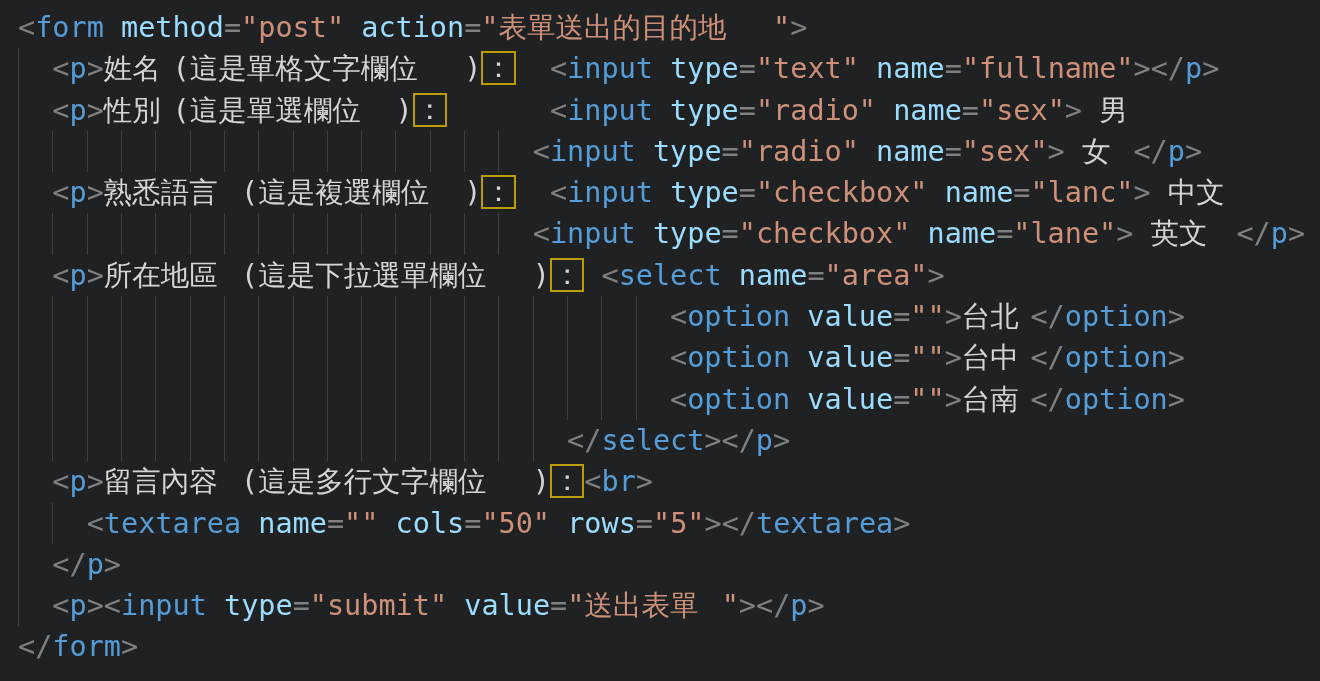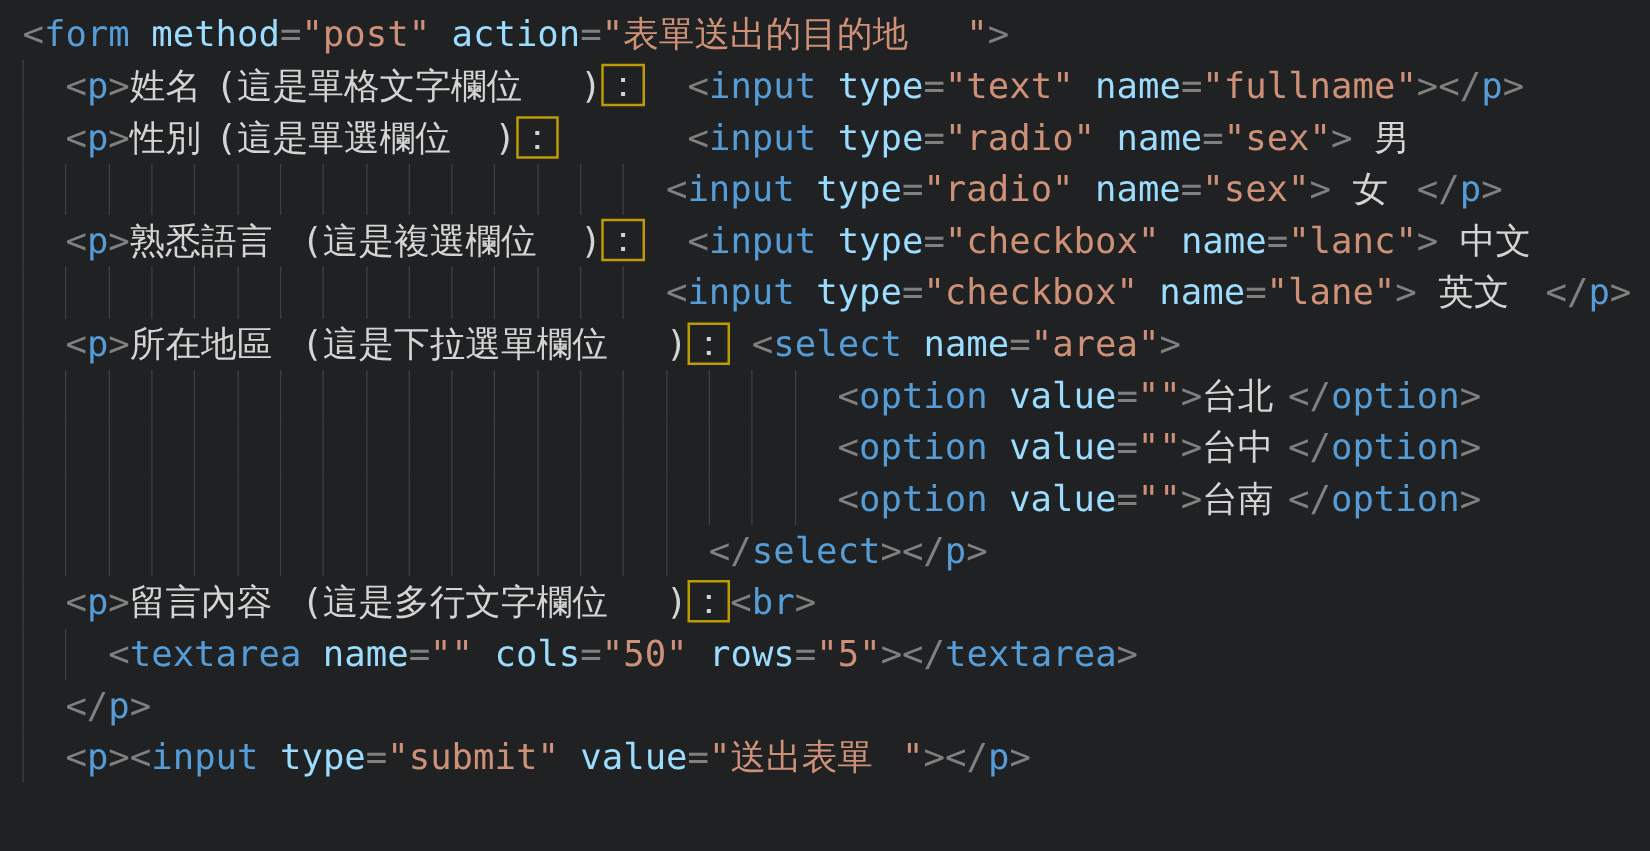--- a/index.html
+++ b/index.html
@@ -49,13 +49,14 @@
     <div class="line"><i class="guide" style="left: calc(0ch + 18px);"></i><i class="guide" style="left: calc(2ch + 18px);"></i><i class="guide" style="left: calc(4ch + 18px);"></i><i class="guide" style="left: calc(6ch + 18px);"></i><i class="guide" style="left: calc(8ch + 18px);"></i><i class="guide" style="left: calc(10ch + 18px);"></i><i class="guide" style="left: calc(12ch + 18px);"></i><i class="guide" style="left: calc(14ch + 18px);"></i><i class="guide" style="left: calc(16ch + 18px);"></i><i class="guide" style="left: calc(18ch + 18px);"></i><i class="guide" style="left: calc(20ch + 18px);"></i><i class="guide" style="left: calc(22ch + 18px);"></i><i class="guide" style="left: calc(24ch + 18px);"></i><i class="guide" style="left: calc(26ch + 18px);"></i><i class="guide" style="left: calc(28ch + 18px);"></i><span class="code">                              <span class="tok-punct">&lt;</span><span class="tok-tag">input</span><span class="tok-text"> </span><span class="tok-attr">type</span><span class="tok-punct">=</span><span class="tok-str">"checkbox"</span><span class="tok-text"> </span><span class="tok-attr">name</span><span class="tok-punct">=</span><span class="tok-str">"lane"</span><span class="tok-punct">&gt;</span><span class="tok-text"> </span><span class="tok-text cjk" style="width: 4ch;">英文</span><span class="tok-text"> </span><span class="tok-punct">&lt;/</span><span class="tok-tag">p</span><span class="tok-punct">&gt;</span></span></div>
     <div class="line"><i class="guide" style="left: calc(0ch + 18px);"></i><span class="code">  <span class="tok-punct">&lt;</span><span class="tok-tag">p</span><span class="tok-punct">&gt;</span><span class="tok-text cjk" style="width: 8ch;">所在地區</span><span class="tok-text">(</span><span class="tok-text cjk" style="width: 16ch;">這是下拉選單欄位</span><span class="tok-text">)</span><span class="tok-box">：</span><span class="tok-text"> </span><span class="tok-punct">&lt;</span><span class="tok-tag">select</span><span class="tok-text"> </span><span class="tok-attr">name</span><span class="tok-punct">=</span><span class="tok-str">"area"</span><span class="tok-punct">&gt;</span></span></div>
     <div class="line"><i class="guide" style="left: calc(0ch + 18px);"></i><i class="guide" style="left: calc(2ch + 18px);"></i><i class="guide" style="left: calc(4ch + 18px);"></i><i class="guide" style="left: calc(6ch + 18px);"></i><i class="guide" style="left: calc(8ch + 18px);"></i><i class="guide" style="left: calc(10ch + 18px);"></i><i class="guide" style="left: calc(12ch + 18px);"></i><i class="guide" style="left: calc(14ch + 18px);"></i><i class="guide" style="left: calc(16ch + 18px);"></i><i class="guide" style="left: calc(18ch + 18px);"></i><i class="guide" style="left: calc(20ch + 18px);"></i><i class="guide" style="left: calc(22ch + 18px);"></i><i class="guide" style="left: calc(24ch + 18px);"></i><i class="guide" style="left: calc(26ch + 18px);"></i><i class="guide" style="left: calc(28ch + 18px);"></i><i class="guide" style="left: calc(30ch + 18px);"></i><i class="guide" style="left: calc(32ch + 18px);"></i><i class="guide" style="left: calc(34ch + 18px);"></i><i class="guide" style="left: calc(36ch + 18px);"></i><span class="code">                                      <span class="tok-punct">&lt;</span><span class="tok-tag">option</span><span class="tok-text"> </span><span class="tok-attr">value</span><span class="tok-punct">=</span><span class="tok-str">""</span><span class="tok-punct">&gt;</span><span class="tok-text cjk" style="width: 4ch;">台北</span><span class="tok-punct">&lt;/</span><span class="tok-tag">option</span><span class="tok-punct">&gt;</span></span></div>
     <div class="line"><i class="guide" style="left: calc(0ch + 18px);"></i><i class="guide" style="left: calc(2ch + 18px);"></i><i class="guide" style="left: calc(4ch + 18px);"></i><i class="guide" style="left: calc(6ch + 18px);"></i><i class="guide" style="left: calc(8ch + 18px);"></i><i class="guide" style="left: calc(10ch + 18px);"></i><i class="guide" style="left: calc(12ch + 18px);"></i><i class="guide" style="left: calc(14ch + 18px);"></i><i class="guide" style="left: calc(16ch + 18px);"></i><i class="guide" style="left: calc(18ch + 18px);"></i><i class="guide" style="left: calc(20ch + 18px);"></i><i class="guide" style="left: calc(22ch + 18px);"></i><i class="guide" style="left: calc(24ch + 18px);"></i><i class="guide" style="left: calc(26ch + 18px);"></i><i class="guide" style="left: calc(28ch + 18px);"></i><i class="guide" style="left: calc(30ch + 18px);"></i><i class="guide" style="left: calc(32ch + 18px);"></i><i class="guide" style="left: calc(34ch + 18px);"></i><i class="guide" style="left: calc(36ch + 18px);"></i><span class="code">                                      <span class="tok-punct">&lt;</span><span class="tok-tag">option</span><span class="tok-text"> </span><span class="tok-attr">value</span><span class="tok-punct">=</span><span class="tok-str">""</span><span class="tok-punct">&gt;</span><span class="tok-text cjk" style="width: 4ch;">台中</span><span class="tok-punct">&lt;/</span><span class="tok-tag">option</span><span class="tok-punct">&gt;</span></span></div>
     <div class="line"><i class="guide" style="left: calc(0ch + 18px);"></i><i class="guide" style="left: calc(2ch + 18px);"></i><i class="guide" style="left: calc(4ch + 18px);"></i><i class="guide" style="left: calc(6ch + 18px);"></i><i class="guide" style="left: calc(8ch + 18px);"></i><i class="guide" style="left: calc(10ch + 18px);"></i><i class="guide" style="left: calc(12ch + 18px);"></i><i class="guide" style="left: calc(14ch + 18px);"></i><i class="guide" style="left: calc(16ch + 18px);"></i><i class="guide" style="left: calc(18ch + 18px);"></i><i class="guide" style="left: calc(20ch + 18px);"></i><i class="guide" style="left: calc(22ch + 18px);"></i><i class="guide" style="left: calc(24ch + 18px);"></i><i class="guide" style="left: calc(26ch + 18px);"></i><i class="guide" style="left: calc(28ch + 18px);"></i><i class="guide" style="left: calc(30ch + 18px);"></i><i class="guide" style="left: calc(32ch + 18px);"></i><i class="guide" style="left: calc(34ch + 18px);"></i><i class="guide" style="left: calc(36ch + 18px);"></i><span class="code">                                      <span class="tok-punct">&lt;</span><span class="tok-tag">option</span><span class="tok-text"> </span><span class="tok-attr">value</span><span class="tok-punct">=</span><span class="tok-str">""</span><span class="tok-punct">&gt;</span><span class="tok-text cjk" style="width: 4ch;">台南</span><span class="tok-punct">&lt;/</span><span class="tok-tag">option</span><span class="tok-punct">&gt;</span></span></div>
     <div class="line"><i class="guide" style="left: calc(0ch + 18px);"></i><i class="guide" style="left: calc(2ch + 18px);"></i><i class="guide" style="left: calc(4ch + 18px);"></i><i class="guide" style="left: calc(6ch + 18px);"></i><i class="guide" style="left: calc(8ch + 18px);"></i><i class="guide" style="left: calc(10ch + 18px);"></i><i class="guide" style="left: calc(12ch + 18px);"></i><i class="guide" style="left: calc(14ch + 18px);"></i><i class="guide" style="left: calc(16ch + 18px);"></i><i class="guide" style="left: calc(18ch + 18px);"></i><i class="guide" style="left: calc(20ch + 18px);"></i><i class="guide" style="left: calc(22ch + 18px);"></i><i class="guide" style="left: calc(24ch + 18px);"></i><i class="guide" style="left: calc(26ch + 18px);"></i><i class="guide" style="left: calc(28ch + 18px);"></i><i class="guide" style="left: calc(30ch + 18px);"></i><span class="code">                                <span class="tok-punct">&lt;/</span><span class="tok-tag">select</span><span class="tok-punct">&gt;</span><span class="tok-punct">&lt;/</span><span class="tok-tag">p</span><span class="tok-punct">&gt;</span></span></div>
     <div class="line"><i class="guide" style="left: calc(0ch + 18px);"></i><span class="code">  <span class="tok-punct">&lt;</span><span class="tok-tag">p</span><span class="tok-punct">&gt;</span><span class="tok-text cjk" style="width: 8ch;">留言內容</span><span class="tok-text">(</span><span class="tok-text cjk" style="width: 16ch;">這是多行文字欄位</span><span class="tok-text">)</span><span class="tok-box">：</span><span class="tok-punct">&lt;</span><span class="tok-tag">br</span><span class="tok-punct">&gt;</span></span></div>
     <div class="line"><i class="guide" style="left: calc(0ch + 18px);"></i><i class="guide" style="left: calc(2ch + 18px);"></i><span class="code">    <span class="tok-punct">&lt;</span><span class="tok-tag">textarea</span><span class="tok-text"> </span><span class="tok-attr">name</span><span class="tok-punct">=</span><span class="tok-str">""</span><span class="tok-text"> </span><span class="tok-attr">cols</span><span class="tok-punct">=</span><span class="tok-str">"50"</span><span class="tok-text"> </span><span class="tok-attr">rows</span><span class="tok-punct">=</span><span class="tok-str">"5"</span><span class="tok-punct">&gt;</span><span class="tok-punct">&lt;/</span><span class="tok-tag">textarea</span><span class="tok-punct">&gt;</span></span></div>
     <div class="line"><i class="guide" style="left: calc(0ch + 18px);"></i><span class="code">  <span class="tok-punct">&lt;/</span><span class="tok-tag">p</span><span class="tok-punct">&gt;</span></span></div>
     <div class="line"><i class="guide" style="left: calc(0ch + 18px);"></i><span class="code">  <span class="tok-punct">&lt;</span><span class="tok-tag">p</span><span class="tok-punct">&gt;</span><span class="tok-punct">&lt;</span><span class="tok-tag">input</span><span class="tok-text"> </span><span class="tok-attr">type</span><span class="tok-punct">=</span><span class="tok-str">"submit"</span><span class="tok-text"> </span><span class="tok-attr">value</span><span class="tok-punct">=</span><span class="tok-str">"</span><span class="tok-str cjk" style="width: 8ch;">送出表單</span><span class="tok-str">"</span><span class="tok-punct">&gt;</span><span class="tok-punct">&lt;/</span><span class="tok-tag">p</span><span class="tok-punct">&gt;</span></span></div>
+    <div class="line"><span class="code"><span class="tok-punct">&lt;/</span><span class="tok-tag">form</span><span class="tok-punct">&gt;</span></span></div>
   </div>
 
 </body></html>

